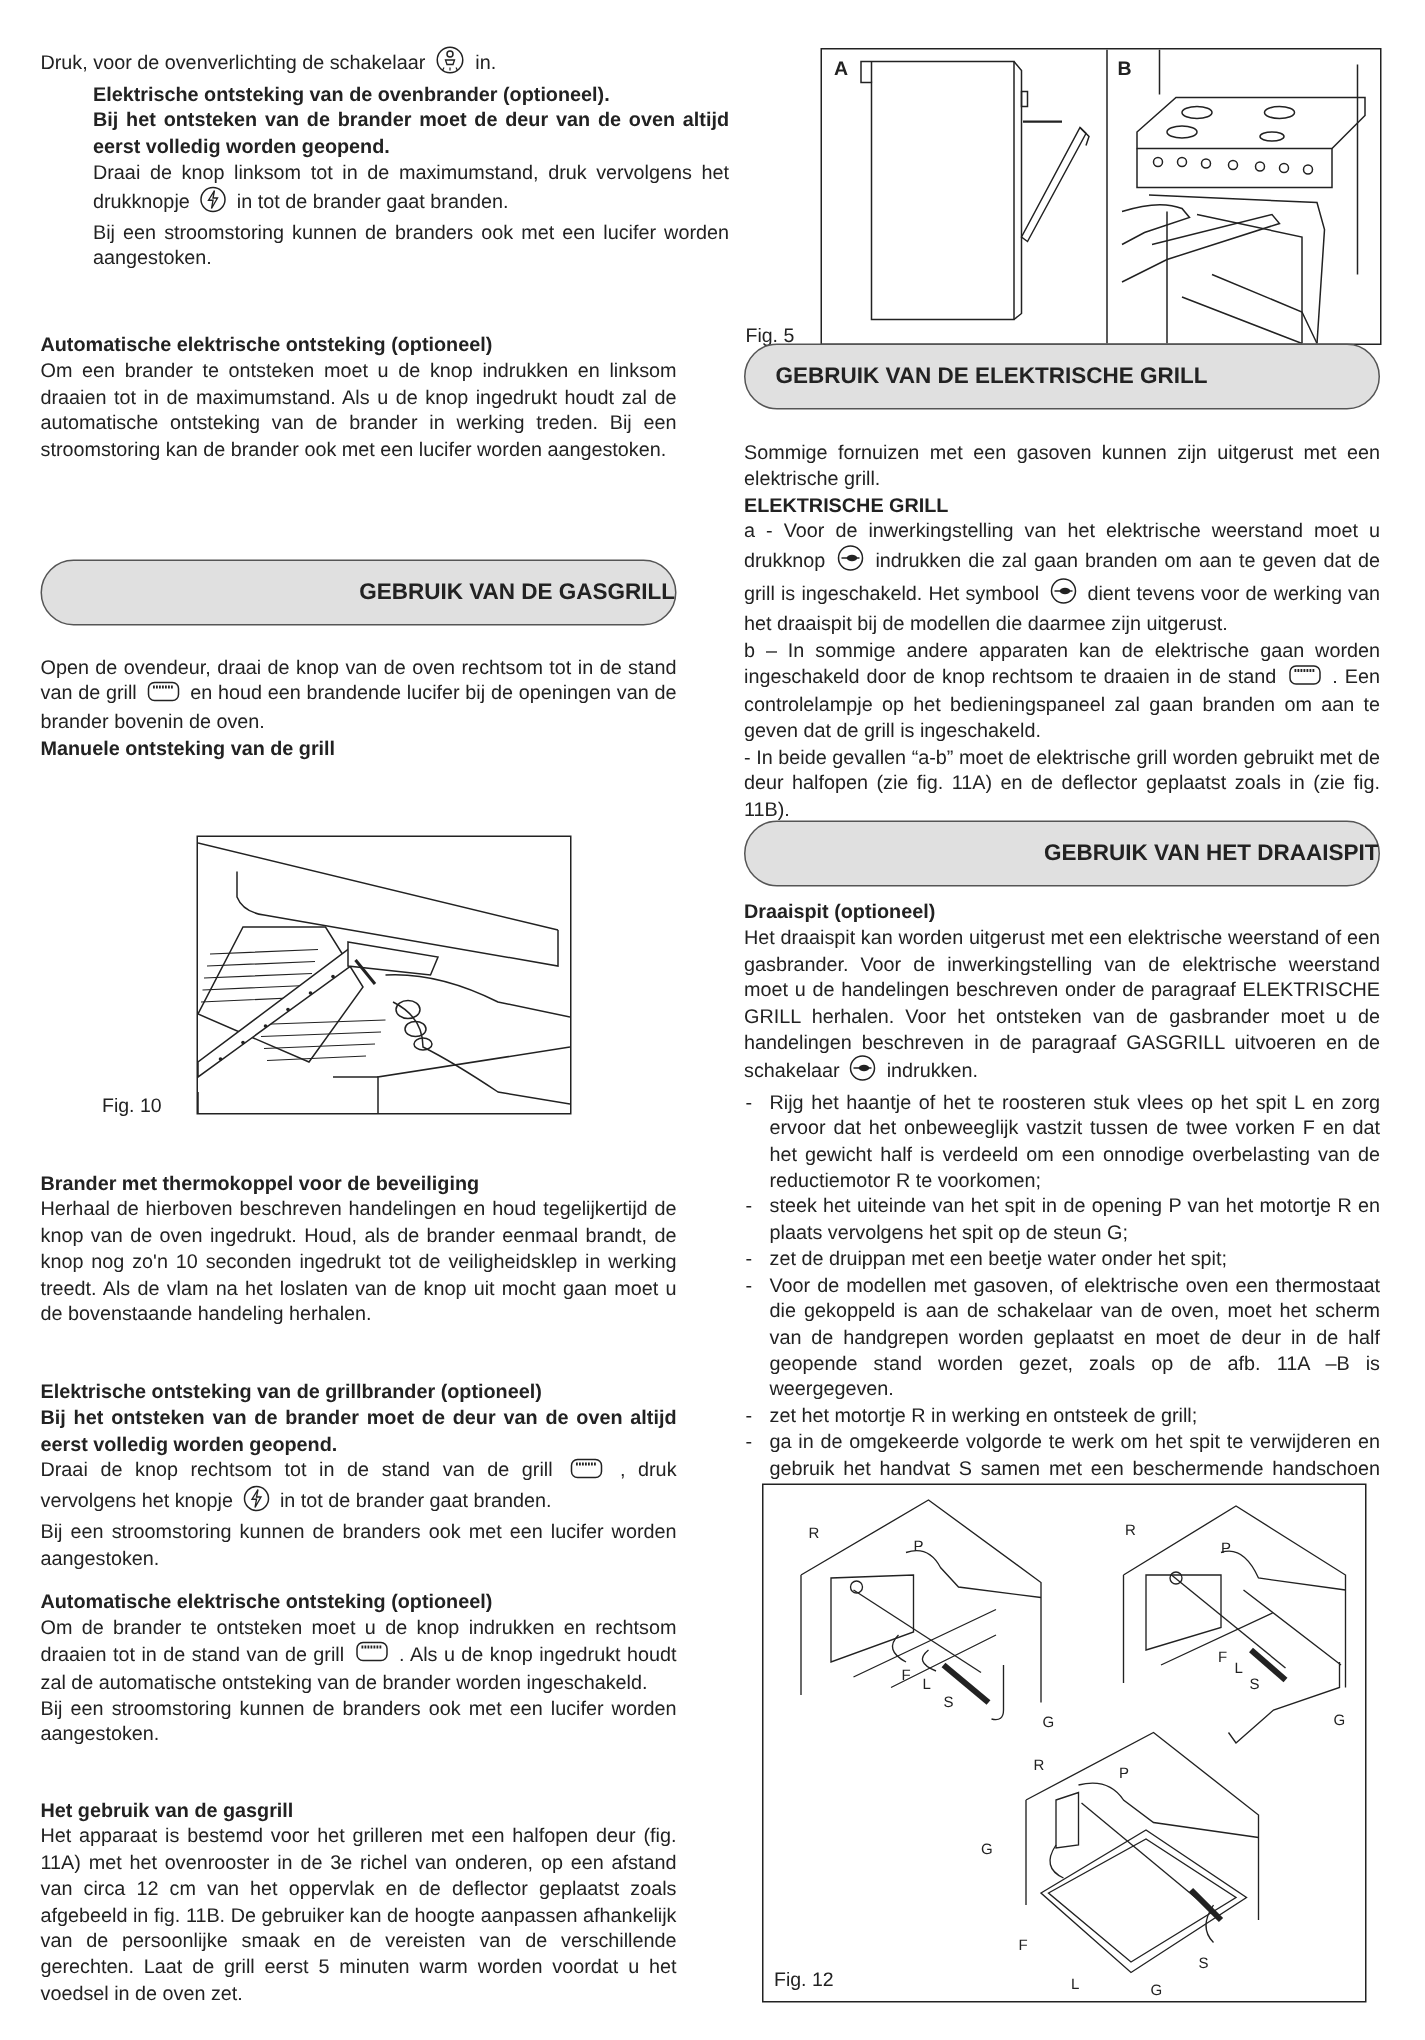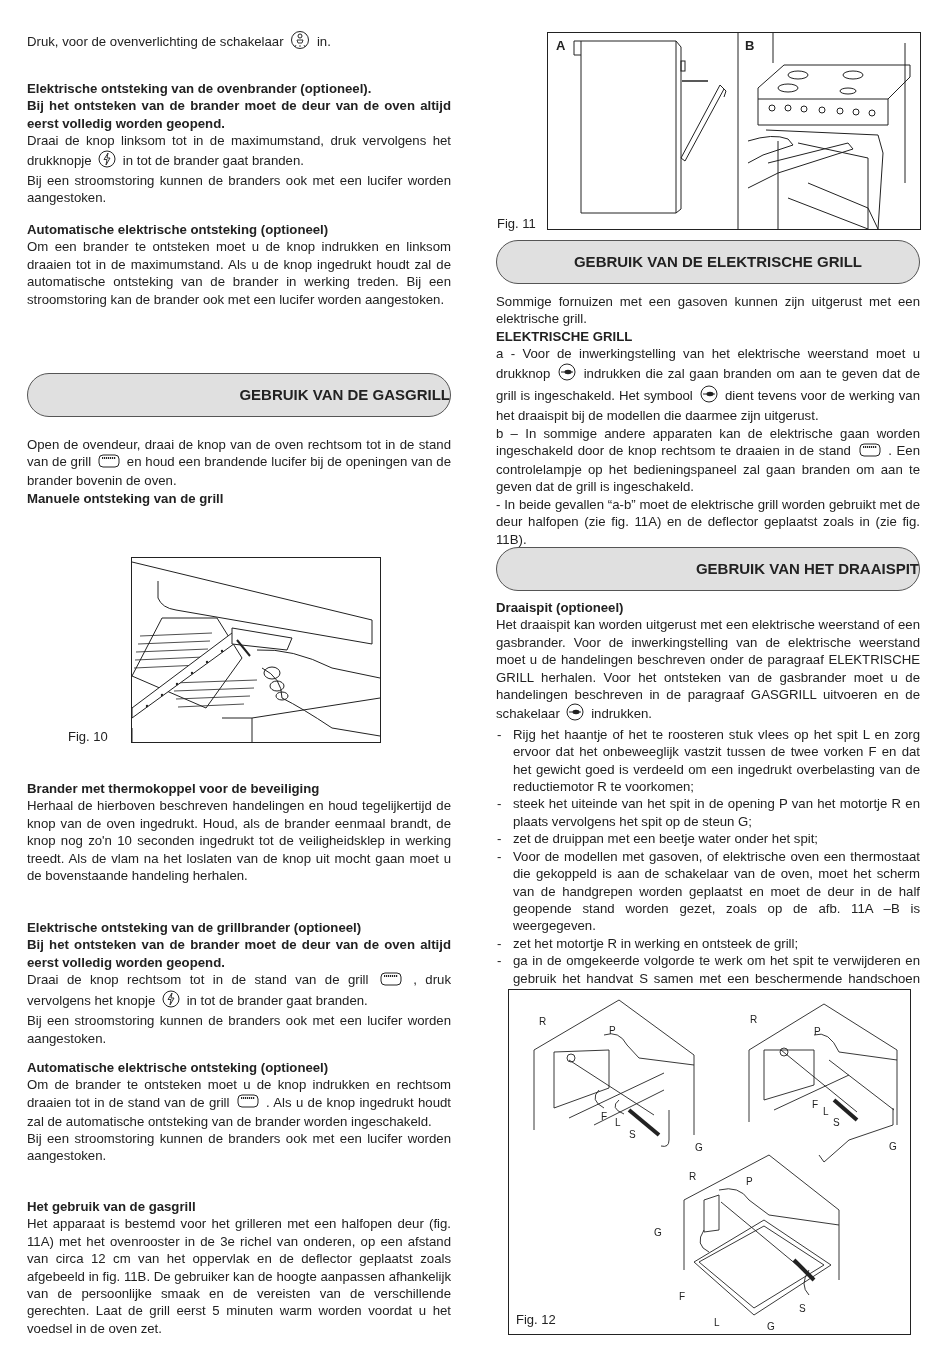--- a/index.html
+++ b/index.html
@@ -28,21 +28,21 @@
       <svg width="20" height="20" viewBox="0 0 20 20">
           <circle cx="10" cy="10" r="8.5" fill="none" stroke="#222" stroke-width="1"></circle>
           <circle cx="10" cy="6" r="2" fill="none" stroke="#222"></circle>
           <path d="M7 10 L13 10 L12 13 L8 13 Z" fill="none" stroke="#222" stroke-width="0.9"></path>
           <path d="M6 15 L5 17 M10 15 L10 17 M14 15 L15 17" stroke="#222" stroke-width="0.8"></path>
         </svg>
     </span>
     <span>in.</span>
   </p>
 
-  <div class="block" style="top:80px;">
+  <div class="block" style="top:54px;margin-left:35px;">
     <p class="p b">Elektrische ontsteking van de ovenbrander (optioneel).</p>
     <p class="p b">Bij het ontsteken van de brander moet de deur van de oven altijd eerst volledig worden geopend.</p>
     <p class="p">
       <span>Draai de knop linksom tot in de maximumstand, druk vervolgens het drukknopje</span>
       <span class="ic">
         <svg width="18" height="18" viewBox="0 0 18 18">
             <circle cx="9" cy="9" r="8" fill="none" stroke="#222"></circle>
             <path d="M10 3 L6 9.5 L9 9.5 L8 15 L12 8 L9 8 Z" fill="none" stroke="#222" stroke-width="0.9"></path>
           </svg>
       </span>
@@ -147,21 +147,21 @@
   </div>
 
   <div class="block" style="top:1198px;">
     <p class="p b">Het gebruik van de gasgrill</p>
     <p class="p">Het apparaat is bestemd voor het grilleren met een halfopen deur (fig. 11A) met het ovenrooster in de 3e richel van onderen, op een afstand van circa 12 cm van het oppervlak en de deflector geplaatst zoals afgebeeld in fig. 11B. De gebruiker kan de hoogte aanpassen afhankelijk van de persoonlijke smaak en de vereisten van de verschillende gerechten. Laat de grill eerst 5 minuten warm worden voordat u het voedsel in de oven zet.</p>
   </div>
 </div>
 
 <div class="col" style="left:496px;top:0;">
 
-  <span class="figlbl" style="left:1px;top:215px;">Fig. 11</span>
+  <span class="figlbl" style="left:1px;top:215px;">Fig. 5</span>
   <div class="fig" style="left:51px;top:32px;width:372px;height:196px;">
     <svg width="372" height="196" viewBox="0 0 372 196">
       <line x1="190" y1="0" x2="190" y2="196" stroke="#222"></line>
       <text x="8" y="17" font-size="13" font-weight="bold" fill="#222">A</text>
       <text x="197" y="17" font-size="13" font-weight="bold" fill="#222">B</text>
       <path d="M26 8 L128 8 L128 180 L33 180 L33 22 L26 22 Z" fill="none" stroke="#222"></path>
       <path d="M33 8 L33 22" stroke="#222"></path>
       <path d="M128 8 L133 14 L133 176 L128 180" fill="none" stroke="#222"></path>
       <rect x="133" y="28" width="4" height="10" fill="none" stroke="#222"></rect>
       <path d="M134 48 L160 48" stroke="#222" stroke-width="1.5"></path>
@@ -182,21 +182,21 @@
           <circle cx="292" cy="78" r="3"></circle>
           <circle cx="308" cy="79" r="3"></circle>
           <circle cx="324" cy="80" r="3"></circle>
         </g>
       <path d="M218 97 L330 102 L335 120 L330 196 M230 108 L230 196 M250 110 L320 125 L320 196" fill="none" stroke="#222"></path>
       <path d="M200 108 Q225 100 240 106 L245 112 L215 122 L200 130 M220 130 Q260 120 300 110 L305 116 L230 140 L200 155" fill="none" stroke="#222"></path>
       <path d="M260 150 L320 175 L330 196 M240 165 L320 196" fill="none" stroke="#222"></path>
     </svg>
   </div>
 
-  <div class="banner" style="top:240px;left:0;width:422px;text-align:center;">
+  <div class="banner" style="top:229px;left:0;width:422px;text-align:left;">
     <span style="padding-left:20px;">GEBRUIK VAN DE ELEKTRISCHE GRILL</span>
   </div>
 
   <div class="block" style="top:293px;">
     <p class="p">Sommige fornuizen met een gasoven kunnen zijn uitgerust met een elektrische grill.</p>
     <p class="p b">ELEKTRISCHE GRILL</p>
     <p class="p">
       <span>a - Voor de inwerkingstelling van het elektrische weerstand moet u drukknop</span>
       <span class="ic">
         <svg width="18" height="18" viewBox="0 0 18 18">
@@ -239,21 +239,21 @@
       <span class="ic">
         <svg width="18" height="18" viewBox="0 0 18 18">
             <circle cx="9" cy="9" r="8" fill="none" stroke="#222"></circle>
             <path d="M3 9 H15" stroke="#222"></path>
             <ellipse cx="10" cy="9" rx="3.5" ry="2.2" fill="#222"></ellipse>
           </svg>
       </span>
       <span>indrukken.</span>
     </p>
     <div>
-      <p class="bul">Rijg het haantje of het te roosteren stuk vlees op het spit L en zorg ervoor dat het onbeweeglijk vastzit tussen de twee vorken F en dat het gewicht goed is verdeeld om een ingedrukt overbelasting van de reductiemotor R te voorkomen;</p>
+      <p class="bul">Rijg het haantje of het te roosteren stuk vlees op het spit L en zorg ervoor dat het onbeweeglijk vastzit tussen de twee vorken F en dat het gewicht half is verdeeld om een onnodige overbelasting van de reductiemotor R te voorkomen;</p>
       <p class="bul">steek het uiteinde van het spit in de opening P van het motortje R en plaats vervolgens het spit op de steun G;</p>
       <p class="bul">zet de druippan met een beetje water onder het spit;</p>
       <p class="bul">Voor de modellen met gasoven, of elektrische oven een thermostaat die gekoppeld is aan de schakelaar van de oven, moet het scherm van de handgrepen worden geplaatst en moet de deur in de half geopende stand worden gezet, zoals op de afb. 11A –B is weergegeven.</p>
       <p class="bul">zet het motortje R in werking en ontsteek de grill;</p>
       <p class="bul">ga in de omgekeerde volgorde te werk om het spit te verwijderen en gebruik het handvat S samen met een beschermende handschoen van isolerende wol.</p>
     </div>
   </div>
 
   <div class="fig" style="left:12px;top:989px;width:401px;height:344px;">
     <svg width="401" height="344" viewBox="0 0 401 344">

